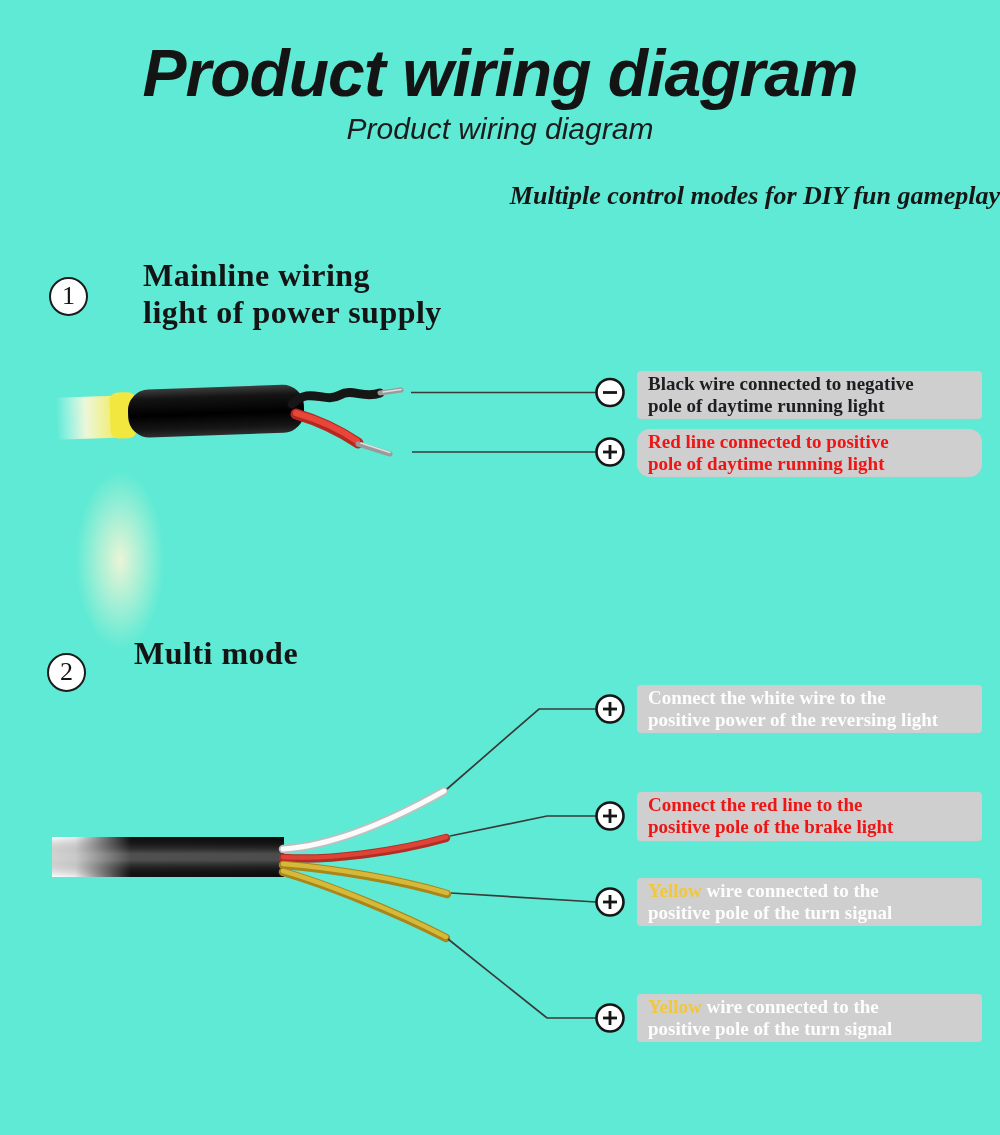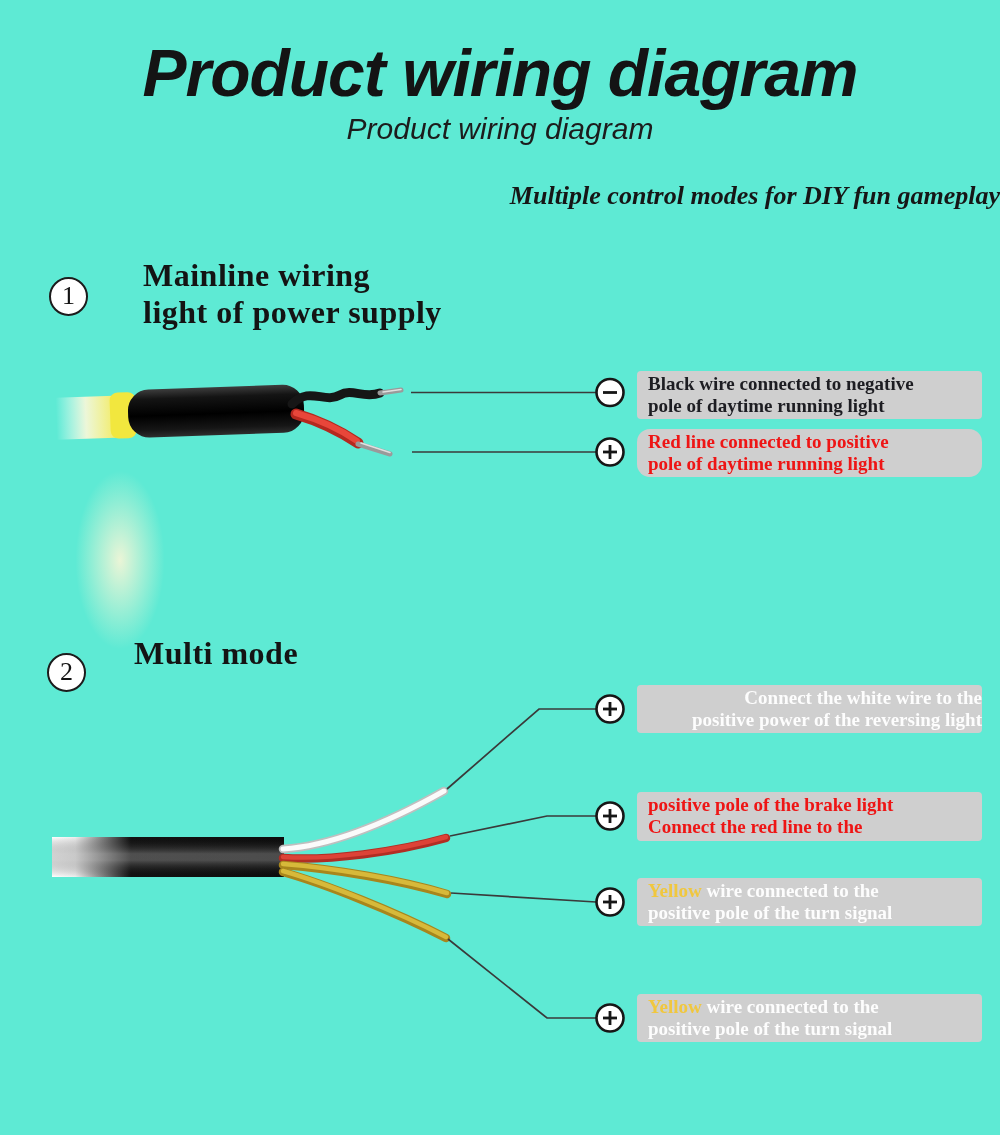--- a/index.html
+++ b/index.html
@@ -51,21 +51,21 @@
     font-family:"Liberation Serif", serif; font-weight:bold; font-size:19px;
     line-height:22px; white-space:nowrap;
   }
   .label-box .ln { display:block; }
   .t-black  { color:#1d1d22; }
   .t-red    { color:#ee1515; }
   .t-white  { color:#fdfdfd; }
   .hl-yellow{ color:#f0c73e;margin-top:11px; }
   #lab-s1-0 { top:371px; height:48px; }
   #lab-s1-1 { top:429px; height:48px;border-radius:13px; }
-  #lab-s2-0 { top:685px; height:48px;text-align:right; }
+  #lab-s2-0 { top:685px; height:48px; }
   #lab-s2-1 { top:792px; height:49px; }
   #lab-s2-2 { top:878px; height:48px; }
   #lab-s2-3 { top:994px; height:48px; }
   
   .art { position:absolute; left:0; top:0; }
 </style>
 </head>
 <body>
 
 <div class="page">
@@ -199,22 +199,22 @@
   <div class="label-box" id="lab-s1-1">
     <span class="ln t-red"><span>Red line connected to positive</span></span>
     <span class="ln t-red">pole of daytime running light</span>
   </div>
 
   <div class="label-box" id="lab-s2-0">
     <span class="ln t-white"><span>Connect the white wire to the</span></span>
     <span class="ln t-white">positive power of the reversing light</span>
   </div>
   <div class="label-box" id="lab-s2-1">
+    <span class="ln t-red"><span>Connect the red line to the</span></span>
     <span class="ln t-red">positive pole of the brake light</span>
-    <span class="ln t-red"><span>Connect the red line to the</span></span>
   </div>
   <div class="label-box" id="lab-s2-2">
     <span class="ln t-white"><span class="hl-yellow">Yellow</span><span> wire connected to the</span></span>
     <span class="ln t-white">positive pole of the turn signal</span>
   </div>
   <div class="label-box" id="lab-s2-3">
     <span class="ln t-white"><span class="hl-yellow">Yellow</span><span> wire connected to the</span></span>
     <span class="ln t-white">positive pole of the turn signal</span>
   </div>
 

